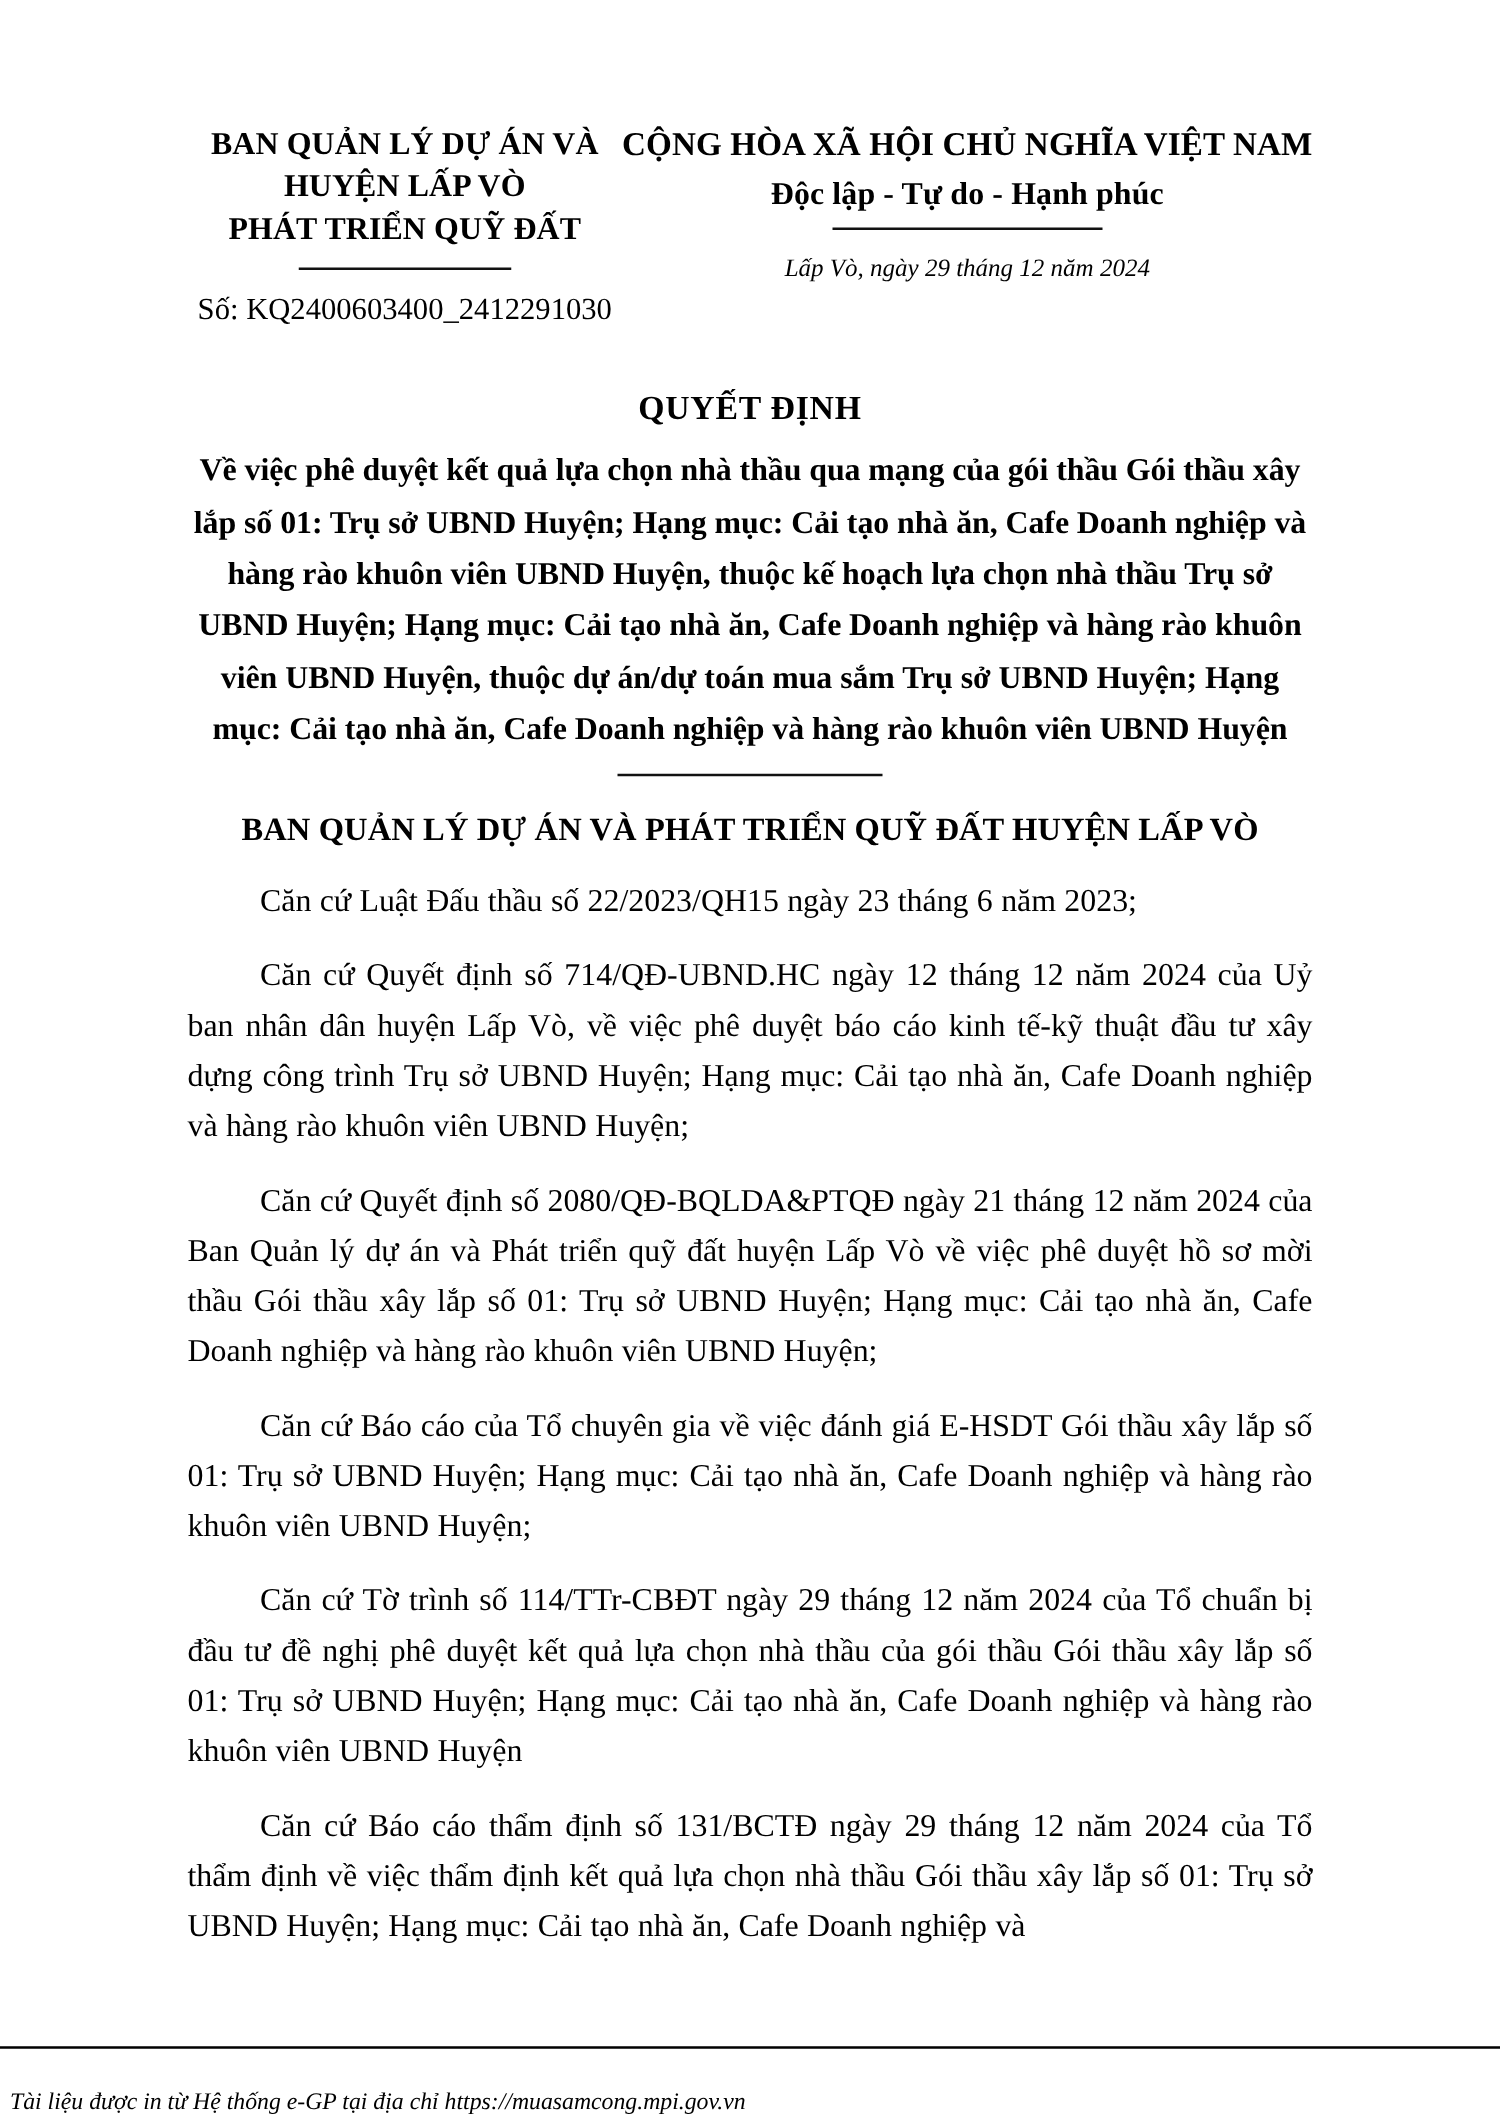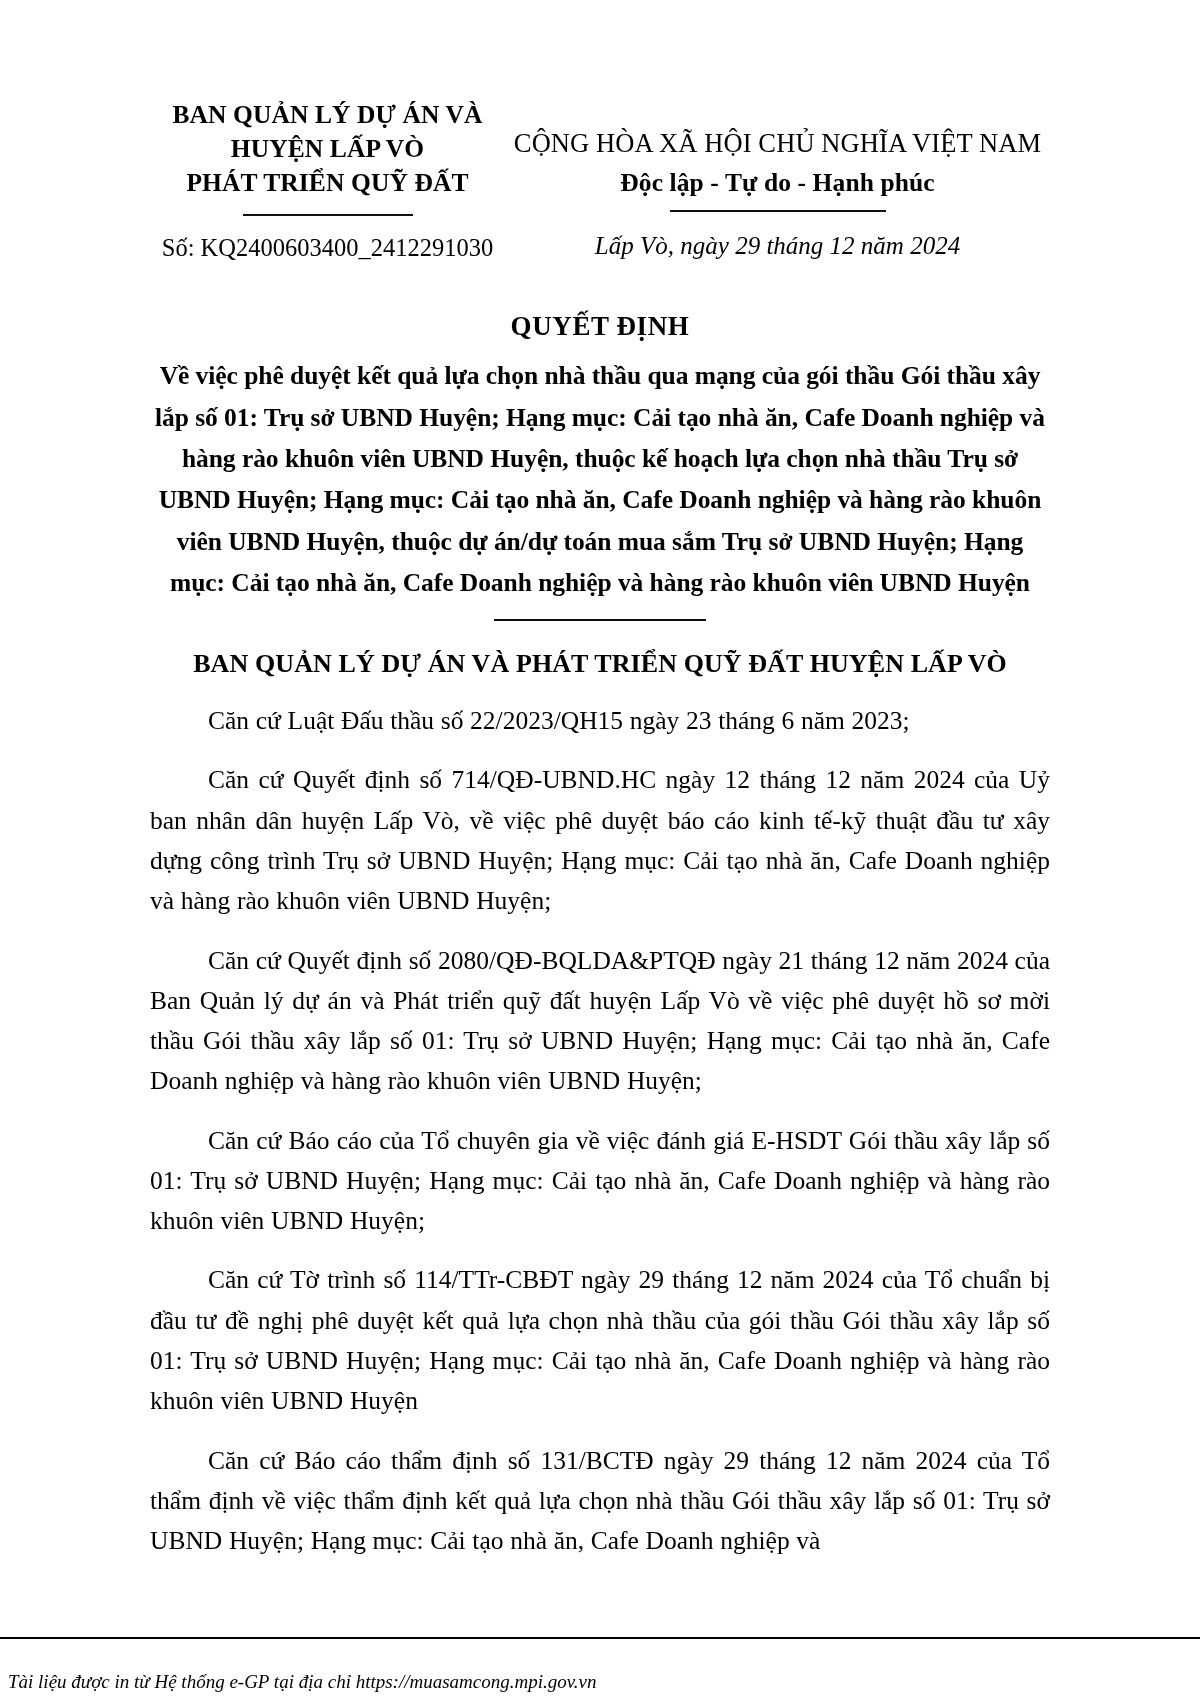--- a/index.html
+++ b/index.html
@@ -48,26 +48,25 @@
     text-align: center;
     padding-top: 2px;
   }
   .org-name {
     font-weight: bold;
     font-size: 25.5px;
     line-height: 1.33;
     letter-spacing: 0.1px;
   }
   .nation-name {
-    font-weight: normal;
+    font-weight: bold;
     font-size: 26.5px;
     line-height: 1.3;
     letter-spacing: 0.1px;
     white-space: nowrap;
-    margin-top: 28px;
   }
   .nation-motto {
     font-weight: bold;
     font-size: 25.5px;
     line-height: 1.3;
     margin-top: 6px;
     letter-spacing: 0.1px;
   }
   .rule-short {
     width: 170px;
@@ -83,21 +82,21 @@
   }
   .doc-number {
     font-size: 24.5px;
     margin-top: 16px;
     text-align: center;
     line-height: 1.3;
     white-space: nowrap;
   }
   .place-date {
     font-style: italic;
-    font-size: 25px;
+    font-size: 20px;
     margin-top: 18px;
     line-height: 1.3;
     white-space: nowrap;
     font-family: Liberation Serif, serif;
   }
 
   
   .title-block {
     margin-top: 46px;
     text-align: center;

